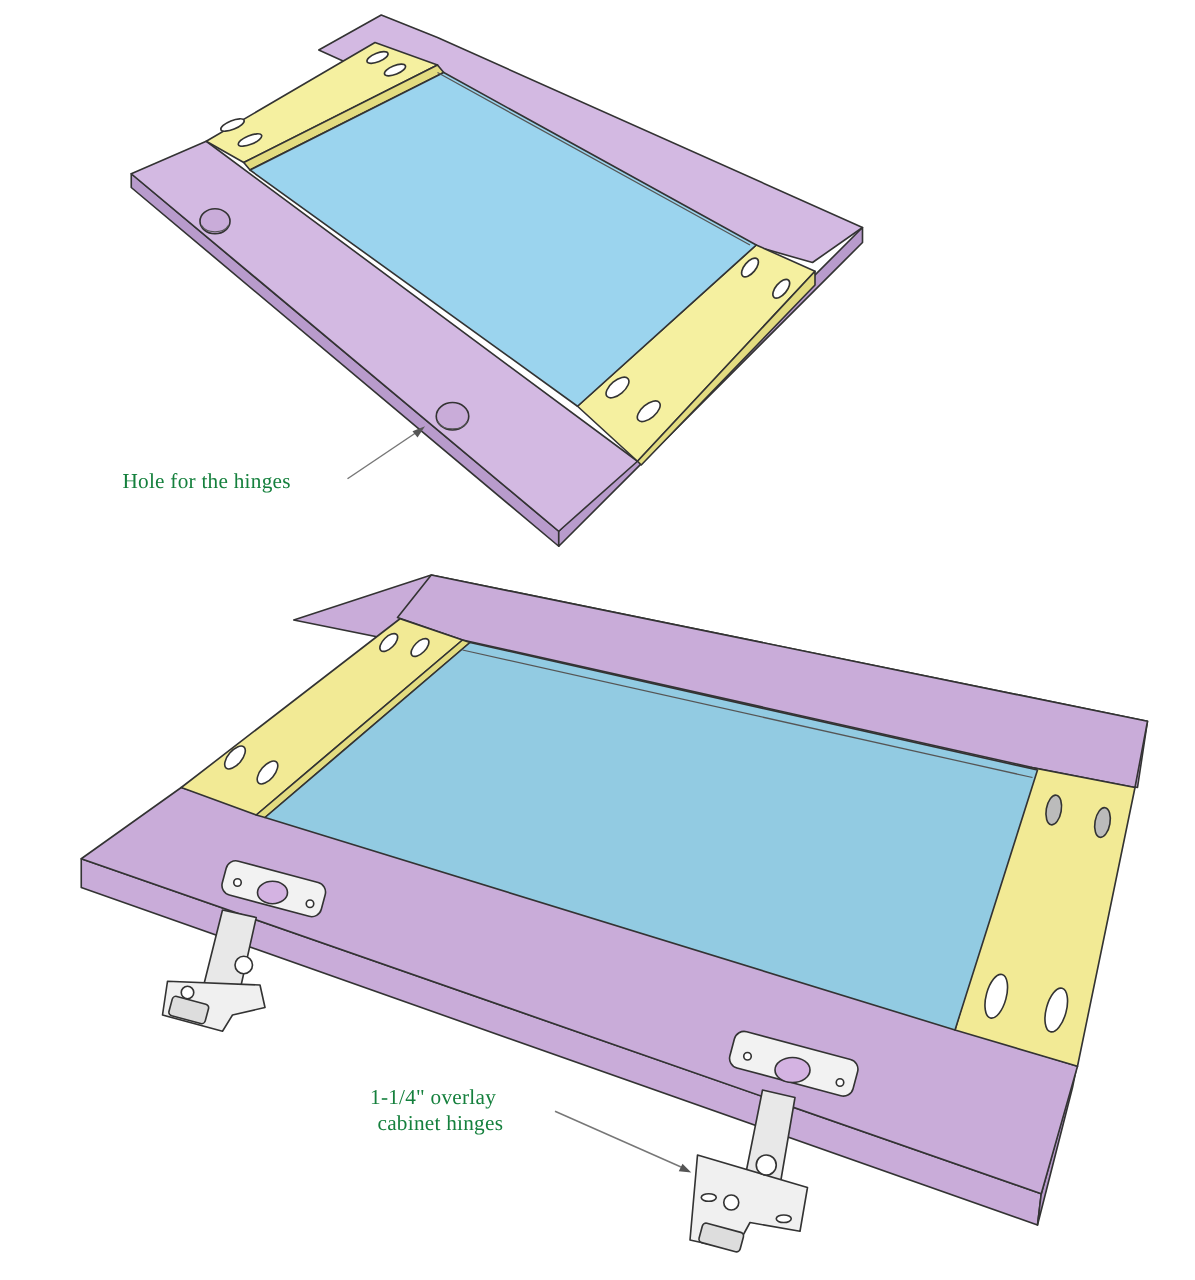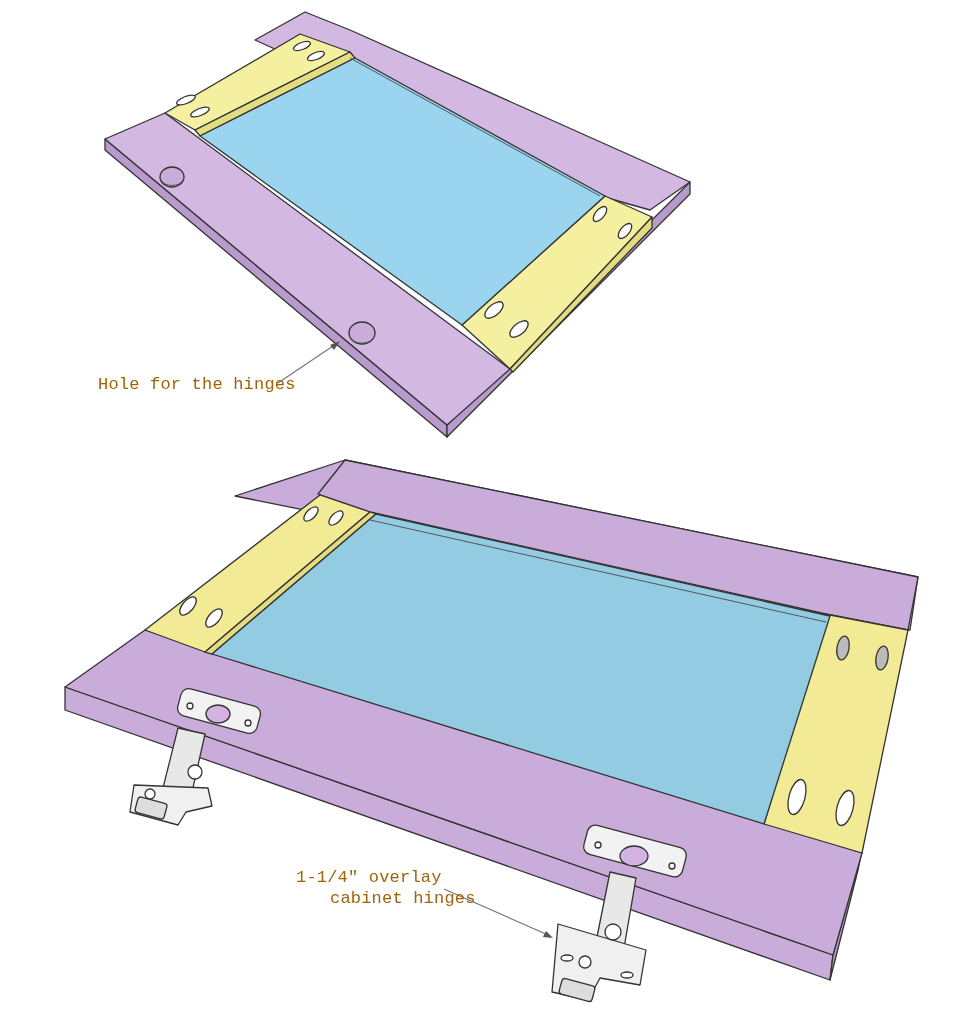--- a/index.html
+++ b/index.html
@@ -1,22 +1,22 @@
 <!DOCTYPE html>
 <html><head>
   <meta charset="utf-8">
   <style>
     html, body { margin: 0; padding: 0; background: #ffffff; }
     body { width: 956px; height: 1024px; overflow: hidden; position: relative; font-family: "DejaVu Sans", sans-serif; }
     #diagram { position: absolute; left: 0; top: 0; width: 956px; height: 1024px; }
-    .label { position: absolute; color: #a16207; font-family: Liberation Mono, monospace; font-size: 17px; line-height: 21px; letter-spacing: 0.2px; white-space: nowrap; }
+    .label { position: absolute; color: #15803d; font-family: Liberation Serif, serif; font-size: 17px; line-height: 21px; letter-spacing: 0.2px; white-space: nowrap; }
     #label-hole { left: 98px; top: 374px; }
     #label-hinges { left: 296px; top: 867px; text-align: left; }
     #label-hinges span { display: block; }
-    #label-hinges .l2 { padding-left: 6px; margin-left: 28px; }
+    #label-hinges .l2 { padding-left: 6px; }
   </style>
 </head>
 <body>
 
 <svg id="diagram" viewBox="0 0 956 1024" xmlns="http://www.w3.org/2000/svg">
 
   <g stroke="#333" stroke-width="1.3" stroke-linejoin="round">
 
     <polygon points="105,139 105,150 447,437 447,425" fill="#b89bcc"></polygon>
 

